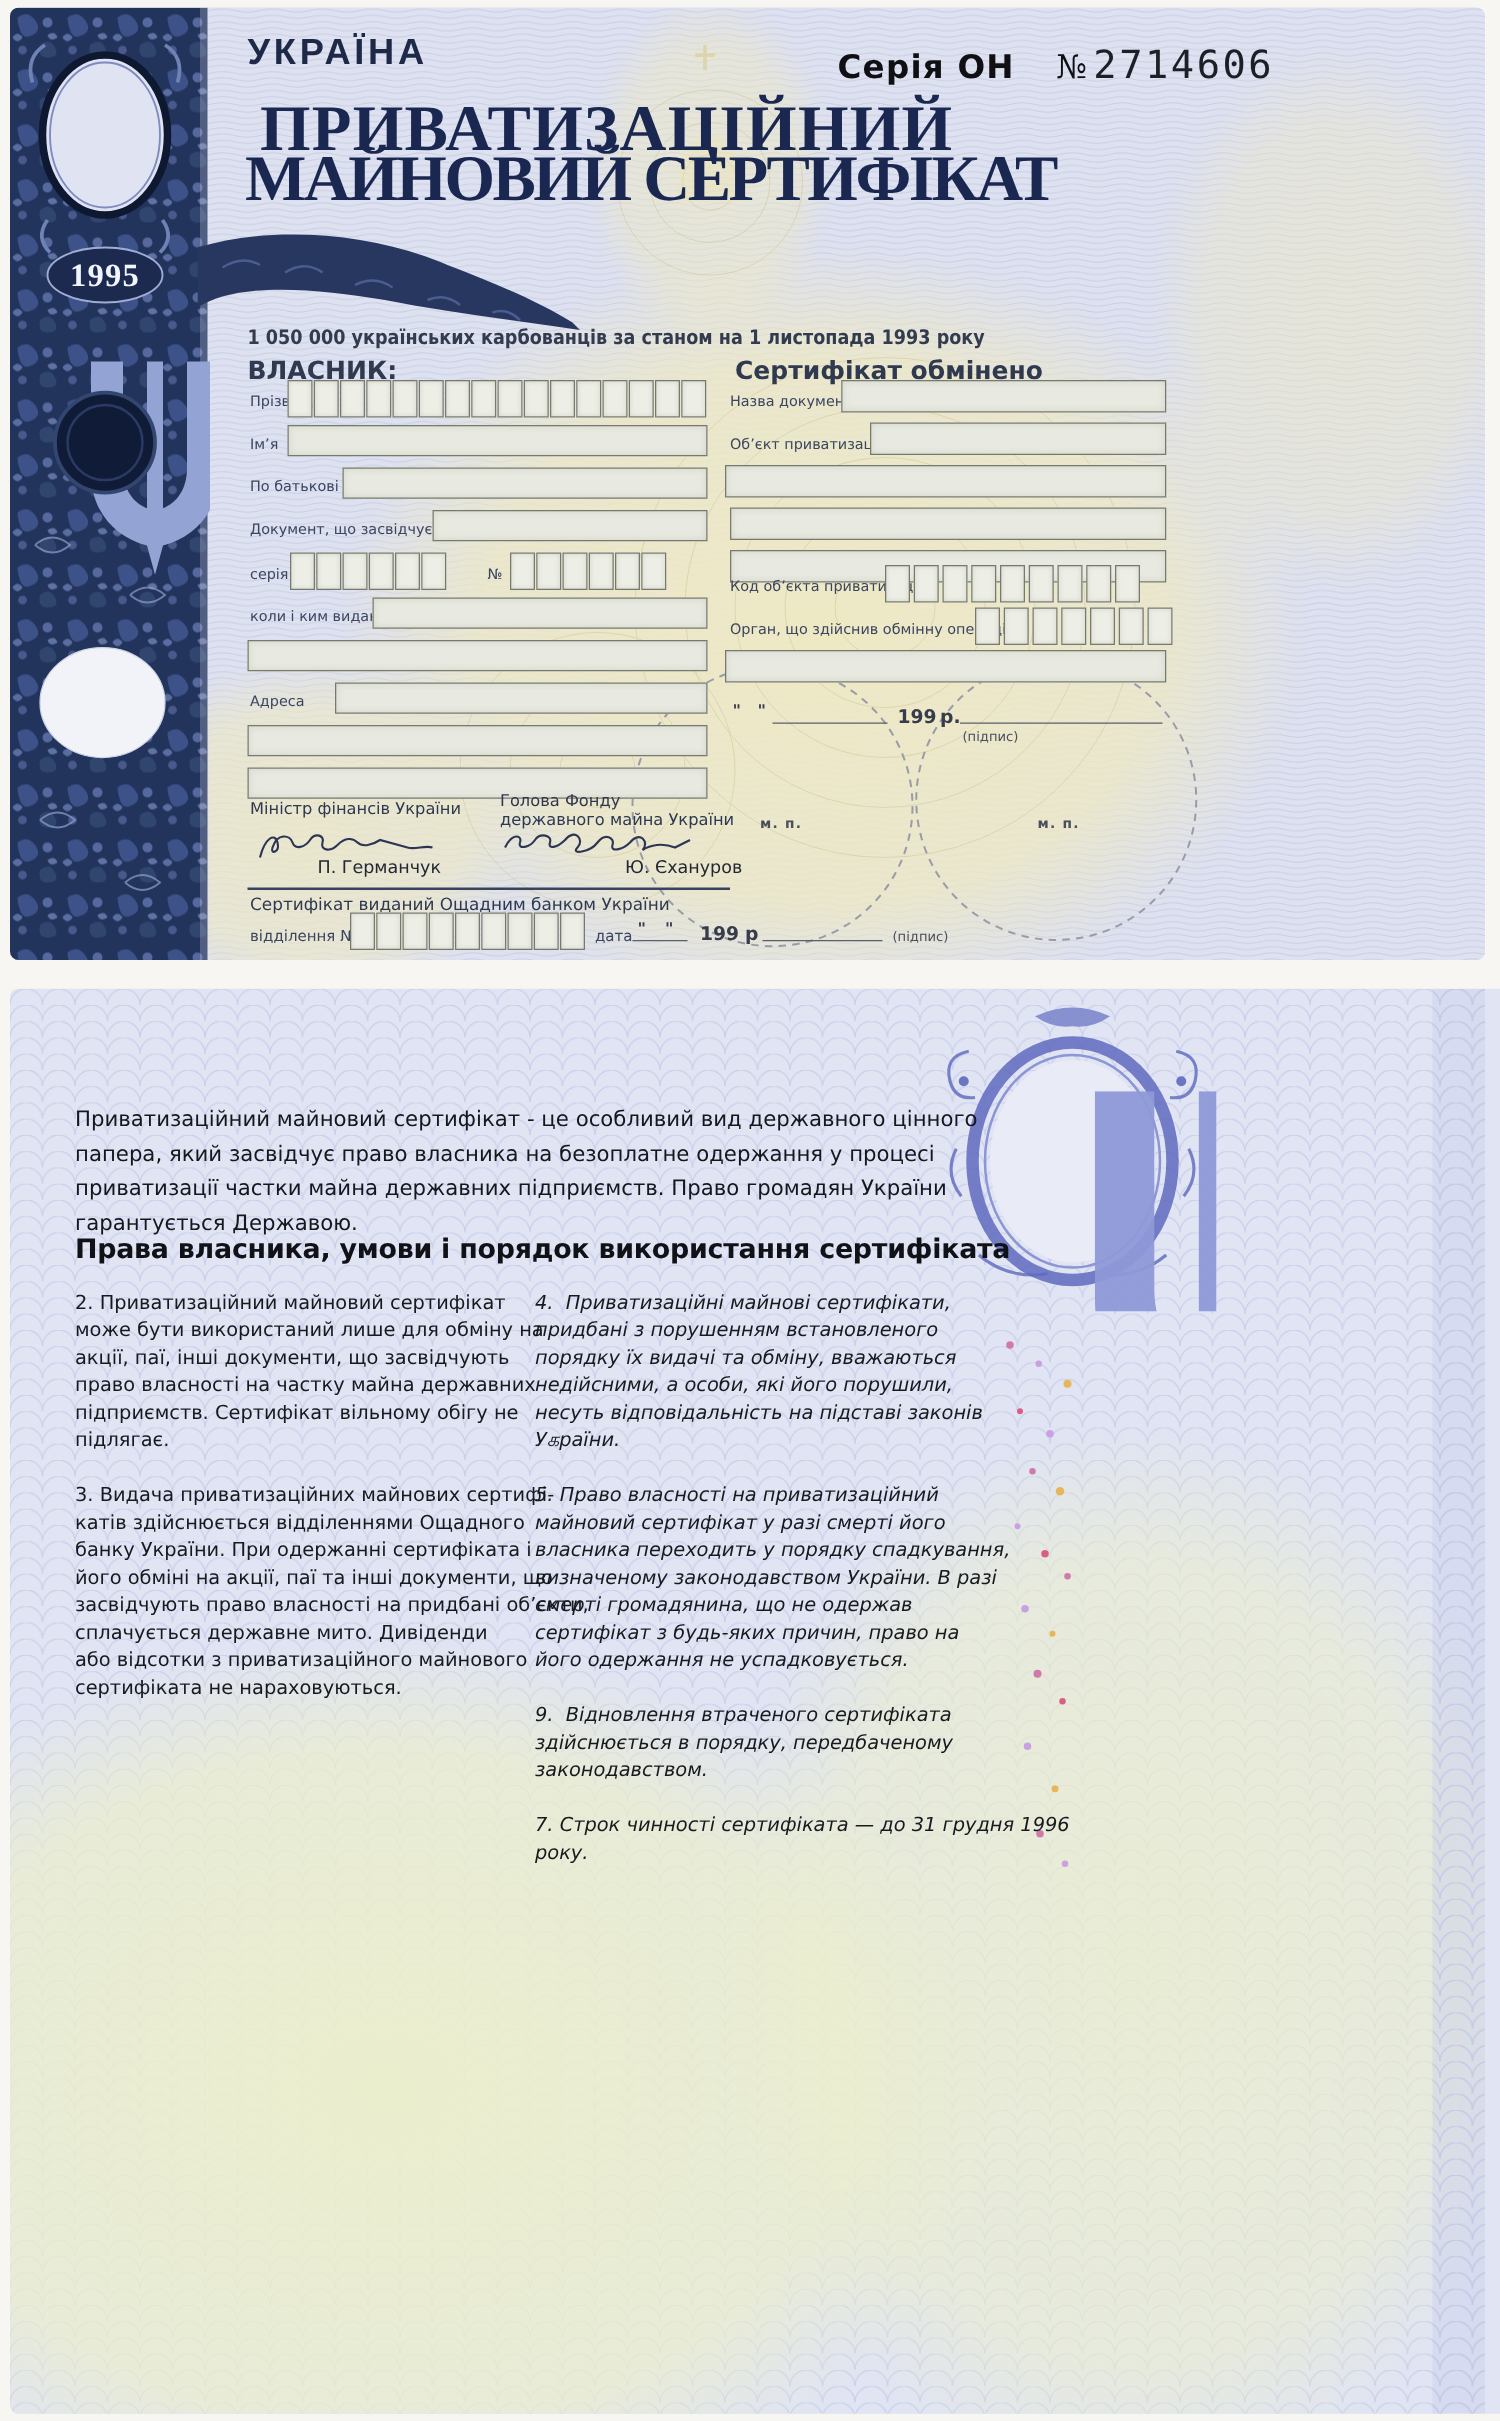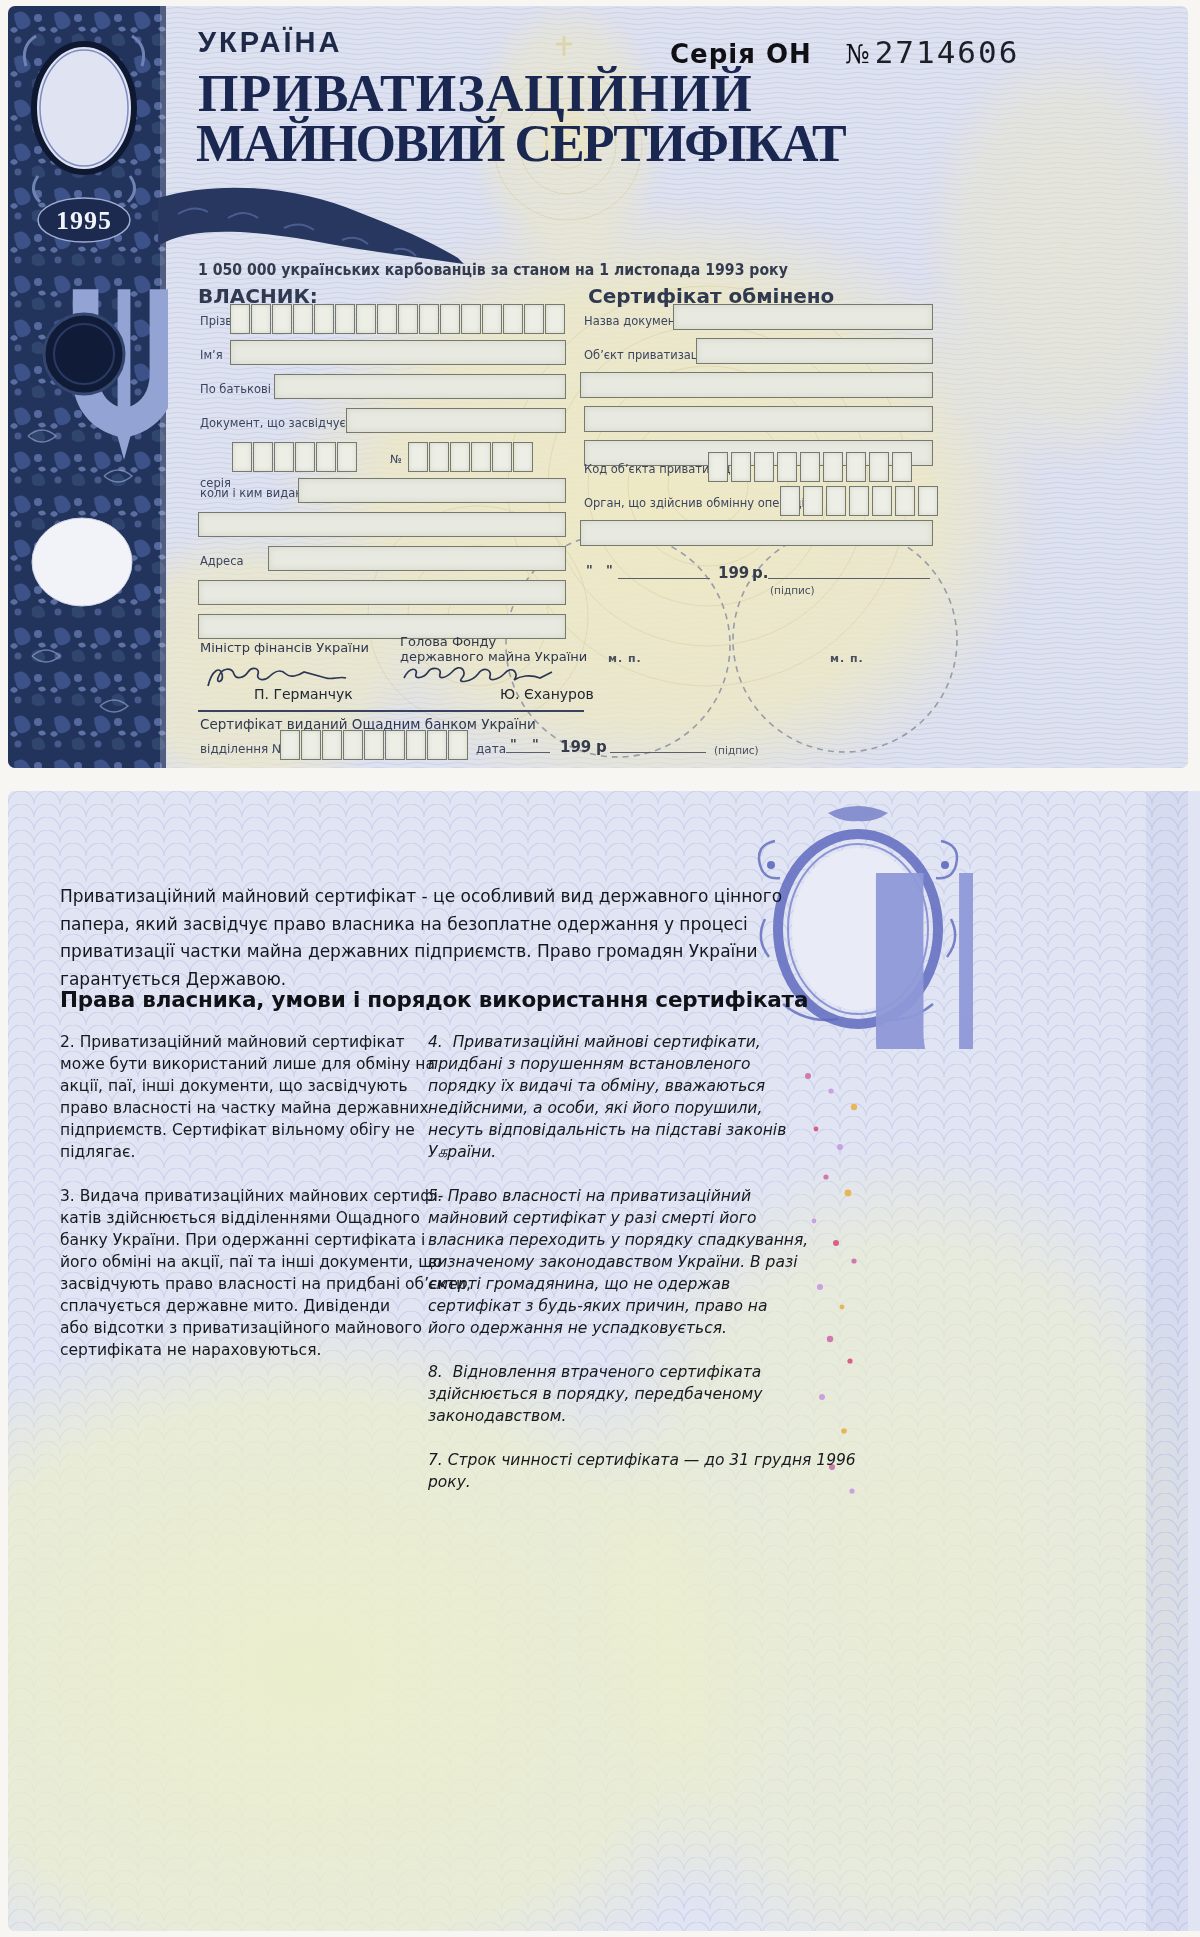--- a/index.html
+++ b/index.html
@@ -161,21 +161,21 @@
         <path d="M20 30 q16 -10 30 -2 M70 34 q16 -10 30 0 M126 44 q16 -8 30 2 M184 56 q14 -6 26 4 M236 66 q12 -4 22 6"></path>
       </g>
     </svg>
 
     <div class="country">УКРАЇНА</div>
     <div class="serial-row">
       <span class="ser">Серія ОН</span>
       <span class="nosign">№</span>
       <span class="digits">2714606</span>
     </div>
-    <h1 class="title1" style="margin:2px">ПРИВАТИЗАЦІЙНИЙ</h1>
+    <h1 class="title1" style="margin:12px">ПРИВАТИЗАЦІЙНИЙ</h1>
     <h1 class="title2" style="margin:0">МАЙНОВИЙ СЕРТИФІКАТ</h1>
 
     <div class="value-line">1 050 000 українських карбованців за станом на 1 листопада 1993 року</div>
     <div class="col-head" style="left:190px;top:278px">ВЛАСНИК:</div>
     <div class="col-head" style="left:580px;top:278px">Сертифікат обмінено</div>
 
     <div class="lbl" style="left:192px;top:308px">Прізвище</div>
     <div class="boxrow" style="left:222px;top:298px">
         <span class="cbox"></span>
         <span class="cbox"></span>
@@ -197,21 +197,21 @@
 
     <div class="lbl" style="left:192px;top:342px">Ім’я</div>
     <div class="strip" style="left:222px;top:334px;width:336px"></div>
 
     <div class="lbl" style="left:192px;top:376px">По батькові</div>
     <div class="strip" style="left:266px;top:368px;width:292px"></div>
 
     <div class="lbl" style="left:192px;top:410px">Документ, що засвідчує особу</div>
     <div class="strip" style="left:338px;top:402px;width:220px"></div>
 
-    <div class="lbl" style="left:192px;top:470px">серія</div>
+    <div class="lbl" style="left:192px;top:446px">серія</div>
     <div class="boxrow" style="left:224px;top:436px">
         <span class="cbox"></span>
         <span class="cbox"></span>
         <span class="cbox"></span>
         <span class="cbox"></span>
         <span class="cbox"></span>
         <span class="cbox"></span>
       </div>
     <div class="lbl" style="left:382px;top:446px">№</div>
     <div class="boxrow" style="left:400px;top:436px">
@@ -393,20 +393,20 @@
 недійсними, а особи, які його порушили,
 несуть відповідальність на підставі законів
 Уகраїни.</div>
       <div class="item">5. Право власності на приватизаційний
 майновий сертифікат у разі смерті його
 власника переходить у порядку спадкування,
 визначеному законодавством України. В разі
 смерті громадянина, що не одержав
 сертифікат з будь-яких причин, право на
 його одержання не успадковується.</div>
-      <div class="item">8.  Відновлення втраченого сертифіката
+      <div class="item">9.  Відновлення втраченого сертифіката
 здійснюється в порядку, передбаченому
 законодавством.</div>
       <div class="item">7. Строк чинності сертифіката — до 31 грудня 1996
 року.</div>
     </div>
   </section>
 </div>
 
 </body></html>

